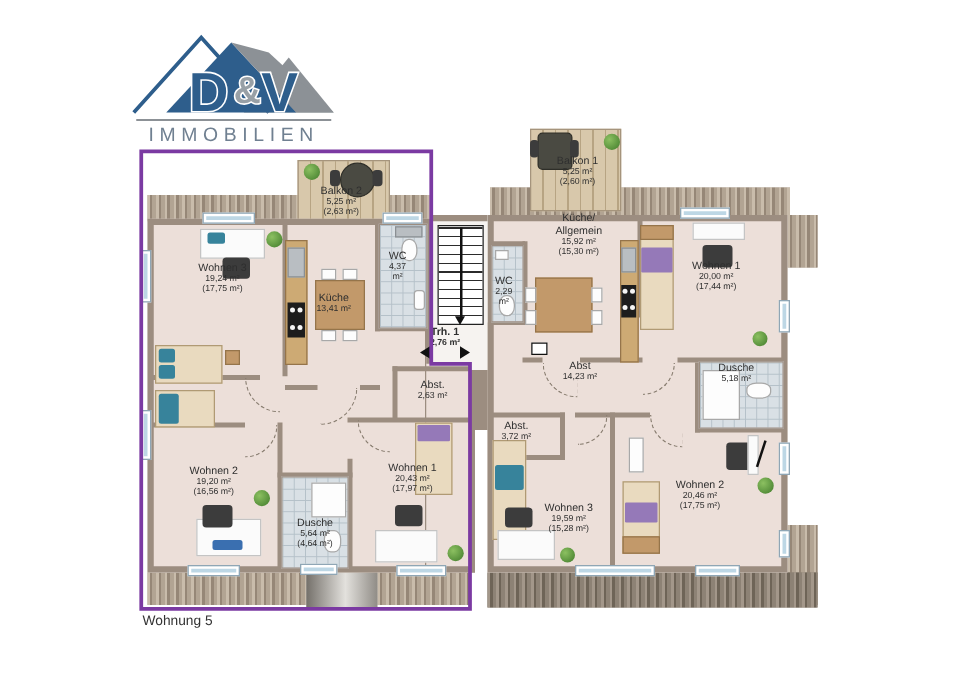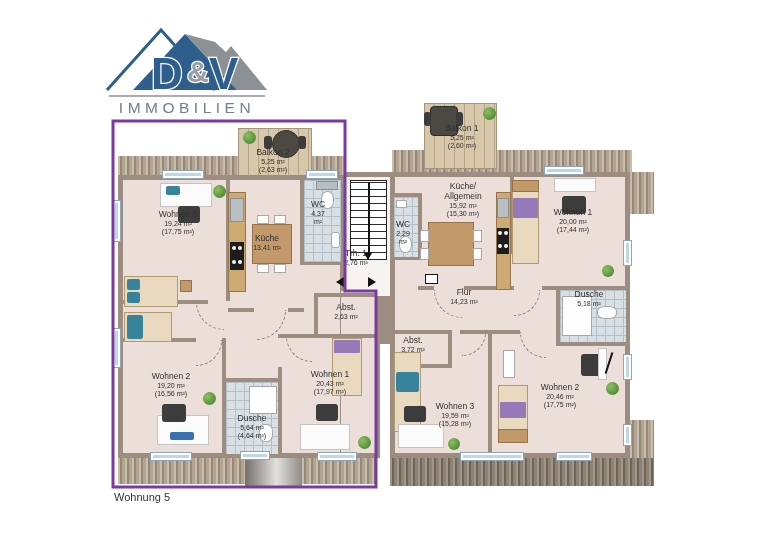--- a/index.html
+++ b/index.html
@@ -258,21 +258,21 @@
   </div>
   <div class="lbl" style="left:267px;top:234px;">
     <span class="n">Küche</span>
     <span class="a">13,41 m²</span>
   </div>
   <div class="lbl" style="left:318px;top:200px;">
     <span class="n">WC</span>
     <span class="a">4,37</span>
     <span class="a">m²</span>
   </div>
-  <div class="lbl" style="left:356px;top:249px;">
+  <div class="lbl" style="left:356px;top:261px;font-weight:bold;">
     <span class="n">Trh. 1</span>
     <span class="a">2,76 m²</span>
   </div>
   <div class="lbl" style="left:346px;top:303px;">
     <span class="n">Abst.</span>
     <span class="a">2,63 m²</span>
   </div>
   <div class="lbl" style="left:171px;top:372px;">
     <span class="n">Wohnen 2</span>
     <span class="a">19,20 m²</span>
@@ -281,42 +281,42 @@
   <div class="lbl" style="left:252px;top:414px;">
     <span class="n">Dusche</span>
     <span class="a">5,64 m²</span>
     <span class="a">(4,64 m²)</span>
   </div>
   <div class="lbl" style="left:330px;top:370px;">
     <span class="n">Wohnen 1</span>
     <span class="a">20,43 m²</span>
     <span class="a">(17,97 m²)</span>
   </div>
-  <div class="lbl" style="left:463px;top:170px;margin-top:12px;">
+  <div class="lbl" style="left:463px;top:170px;">
     <span class="n">Küche/</span>
     <span class="n">Allgemein</span>
     <span class="a">15,92 m²</span>
     <span class="a">(15,30 m²)</span>
   </div>
   <div class="lbl" style="left:403px;top:220px;">
     <span class="n">WC</span>
     <span class="a">2,29</span>
     <span class="a">m²</span>
   </div>
   <div class="lbl" style="left:573px;top:208px;">
     <span class="n">Wohnen 1</span>
     <span class="a">20,00 m²</span>
     <span class="a">(17,44 m²)</span>
   </div>
   <div class="lbl" style="left:589px;top:290px;">
     <span class="n">Dusche</span>
     <span class="a">5,18 m²</span>
   </div>
   <div class="lbl" style="left:464px;top:288px;">
-    <span class="n">Flur</span>
+    <span class="n">Abst</span>
     <span class="a">14,23 m²</span>
   </div>
   <div class="lbl" style="left:413px;top:336px;">
     <span class="n">Abst.</span>
     <span class="a">3,72 m²</span>
   </div>
   <div class="lbl" style="left:455px;top:402px;">
     <span class="n">Wohnen 3</span>
     <span class="a">19,59 m²</span>
     <span class="a">(15,28 m²)</span>

